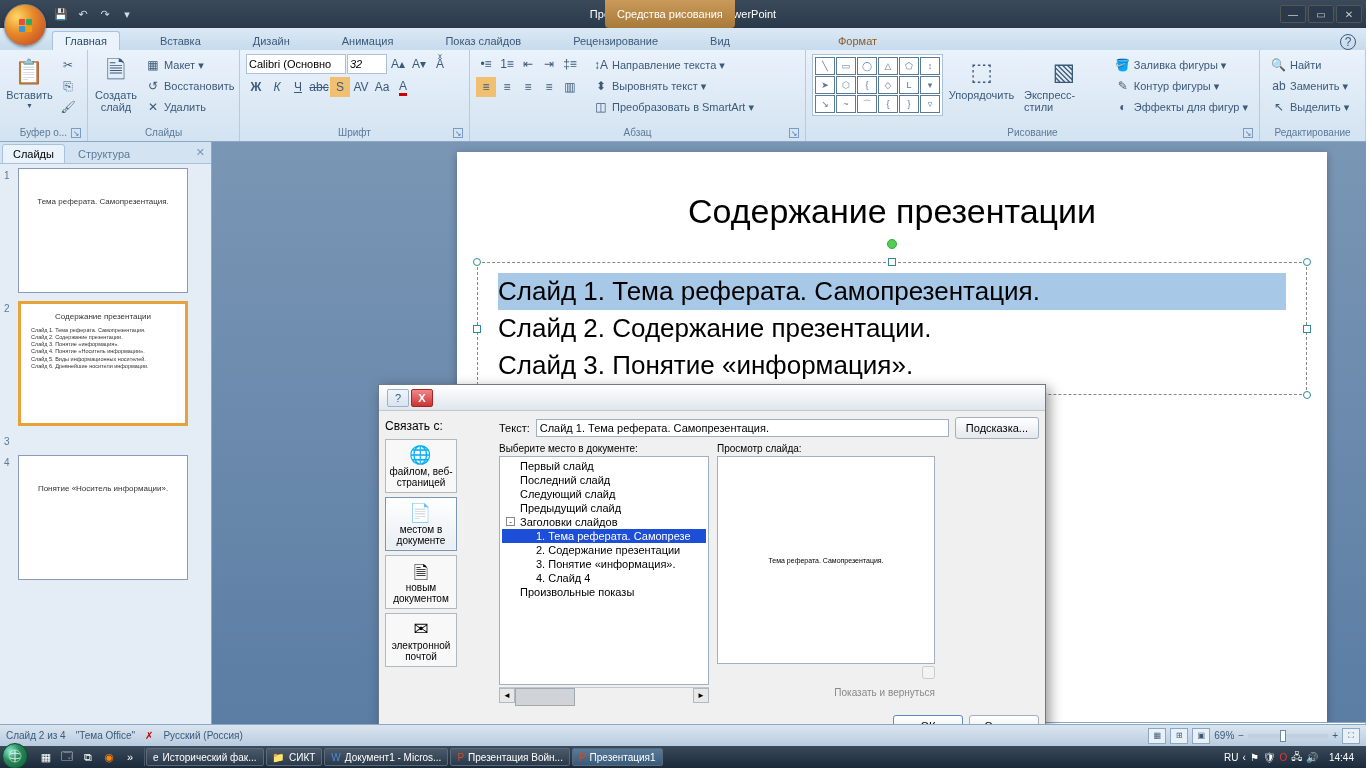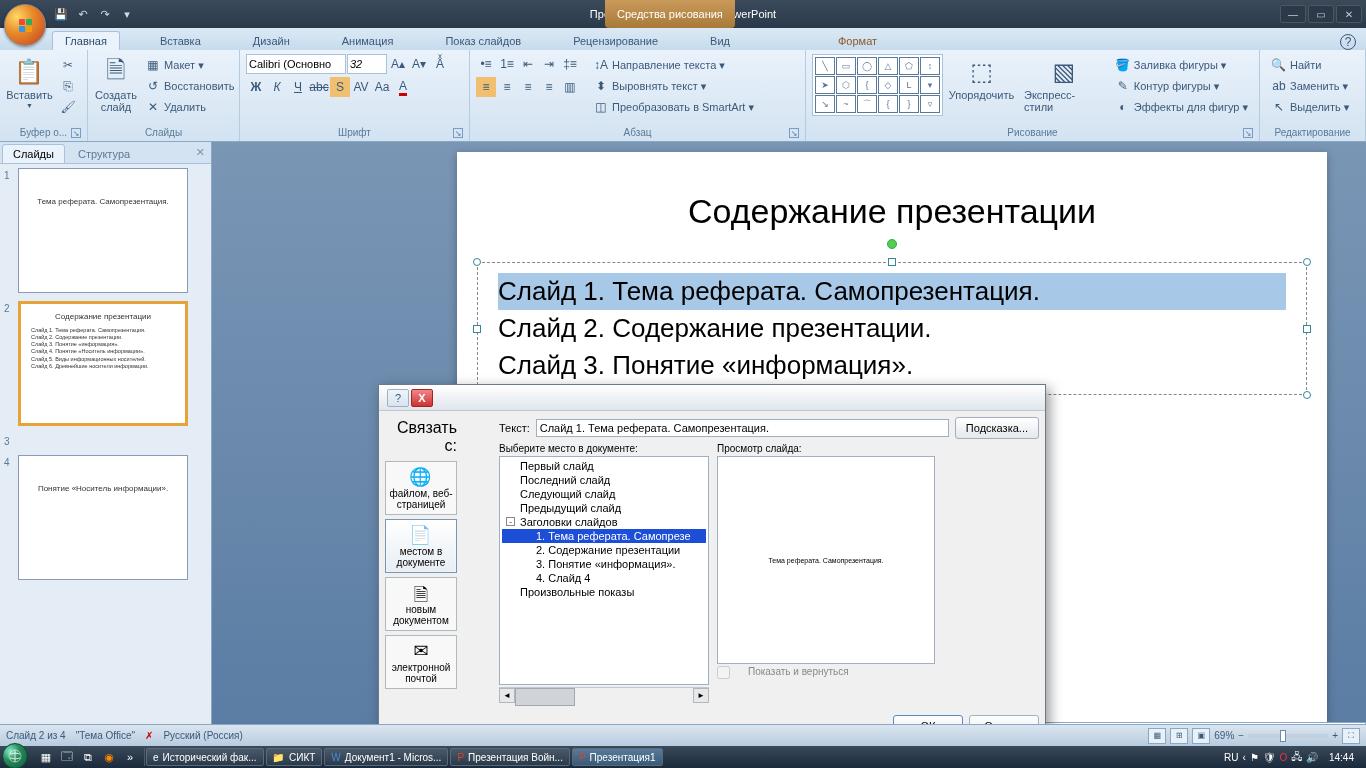--- a/index.html
+++ b/index.html
@@ -77,21 +77,21 @@
 
 
 .dialog{position:absolute;left:378px;top:384px;width:668px;height:360px;background:#f0f0f0;border:1px solid #6a7a8a;box-shadow:4px 4px 12px rgba(0,0,0,0.4);font-size:11px;display:flex;flex-direction:column;}
 .dlg-title{height:26px;background:linear-gradient(#fff,#e0e6ec);display:flex;align-items:center;padding:0 6px;border-bottom:1px solid #c0c8d0;}
 .dlg-title-text{flex:1;}
 .dlg-tbtn{width:22px;height:18px;display:flex;align-items:center;justify-content:center;margin-left:2px;}
 .dlg-help{border:1px solid #a0b0c0;background:linear-gradient(#eef4fa,#d8e4f0);border-radius:2px;color:#3a5a7a;}
 .dlg-close{background:linear-gradient(#e88,#c33);border:1px solid #a22;border-radius:2px;color:#fff;font-weight:bold;}
 .dlg-body{flex:1;display:flex;padding:6px;gap:6px;}
 .dlg-sidebar{width:72px;display:flex;flex-direction:column;gap:4px;}
-.dlg-side-label{text-align:right;font-size:16px;padding:2px 0;}
+.dlg-side-label{text-align:left;font-size:12px;padding:2px 0;}
 .dlg-side-btn{border:1px solid #b0b8c0;background:#f8f8f8;padding:4px 2px;text-align:center;font-size:10px;display:flex;flex-direction:column;align-items:center;gap:2px;}
 .dlg-side-btn.active{background:linear-gradient(#fff,#e8eef4);border:1px solid #7a96b5;box-shadow:inset 0 0 2px #fff;}
 .dlg-side-btn .ic{font-size:18px;height:20px;}
 .dlg-main{flex:1;display:flex;flex-direction:column;gap:4px;padding-left:36px;}
 .dlg-text-row{display:flex;align-items:center;gap:6px;}
 .dlg-text-row label{white-space:nowrap;}
 .dlg-text-row input{flex:1;border:1px solid #a0b0c0;height:18px;padding:0 3px;font-size:11px;}
 .dlg-btn{border:1px solid #a0b0c0;background:linear-gradient(#fff,#e4e8ec);padding:2px 10px;height:22px;font-size:11px;border-radius:3px;}
 .dlg-columns{flex:1;display:flex;gap:8px;}
 .dlg-col{display:flex;flex-direction:column;gap:2px;}
@@ -99,21 +99,21 @@
 .doc-tree{border:1px solid #a0b0c0;background:#fff;flex:1;overflow:auto;width:210px;padding:2px;}
 .tree-item{padding:1px 2px 1px 18px;font-size:11px;white-space:nowrap;position:relative;}
 .tree-item.l2{padding-left:34px;}
 .tree-item .exp{position:absolute;left:4px;top:2px;width:9px;height:9px;border:1px solid #888;display:flex;align-items:center;justify-content:center;font-size:8px;line-height:1;}
 .tree-item.selected{background:#1d4ed8;color:#fff;}
 .tree-scroll{display:flex;height:16px;border-top:1px solid #c0c8d0;}
 .tree-scroll .sb{border:1px solid #b0b8c0;background:#e8e8e8;width:16px;display:flex;align-items:center;justify-content:center;font-size:8px;}
 .tree-scroll .track{flex:1;background:#f0f0f0;position:relative;}
 .tree-scroll .thumb{position:absolute;left:0;width:60px;height:100%;background:#d0d4d8;border:1px solid #a0a8b0;}
 .preview{border:1px solid #a0b0c0;background:#fff;width:218px;height:208px;display:flex;align-items:center;justify-content:center;font-size:7px;text-align:center;}
-.dlg-check{display:flex;align-items:flex-start;gap:18px;color:#888;}
+.dlg-check{display:flex;align-items:flex-end;gap:8px;color:#888;flex-direction:column;}
 .dlg-footer{display:flex;justify-content:flex-end;gap:6px;padding:6px;}
 .app-status{position:absolute;left:0;right:0;bottom:0;height:22px;background:linear-gradient(#dbe5ef,#b8cce0);border-top:1px solid #8aa8c4;display:flex;align-items:center;font-size:10px;color:#3b5a7a;padding:0 6px;gap:10px;}
 .app-status .right{margin-left:auto;display:flex;align-items:center;gap:4px;}
 .view-btn{width:18px;height:16px;border:1px solid #8aa8c4;background:#e8f0f8;display:flex;align-items:center;justify-content:center;font-size:8px;}
 .zoom-slider{width:80px;height:4px;background:#c0d0e0;position:relative;}
 .zoom-slider .zt{position:absolute;left:40%;top:-4px;width:6px;height:12px;background:#fff;border:1px solid #6a8ab0;}
 
 
 .taskbar{position:absolute;bottom:0;left:0;right:0;height:22px;background:linear-gradient(#3a4a5a,#1a2a3a);display:flex;align-items:center;font-size:10px;color:#fff;}
 .start-orb{width:26px;height:26px;background:radial-gradient(circle at 30% 30%,#8ec,#2a8a5a 40%,#0a5a3a);border-radius:50%;margin:-3px 4px 0 2px;border:1px solid #0a4a2a;display:flex;align-items:center;justify-content:center;}

